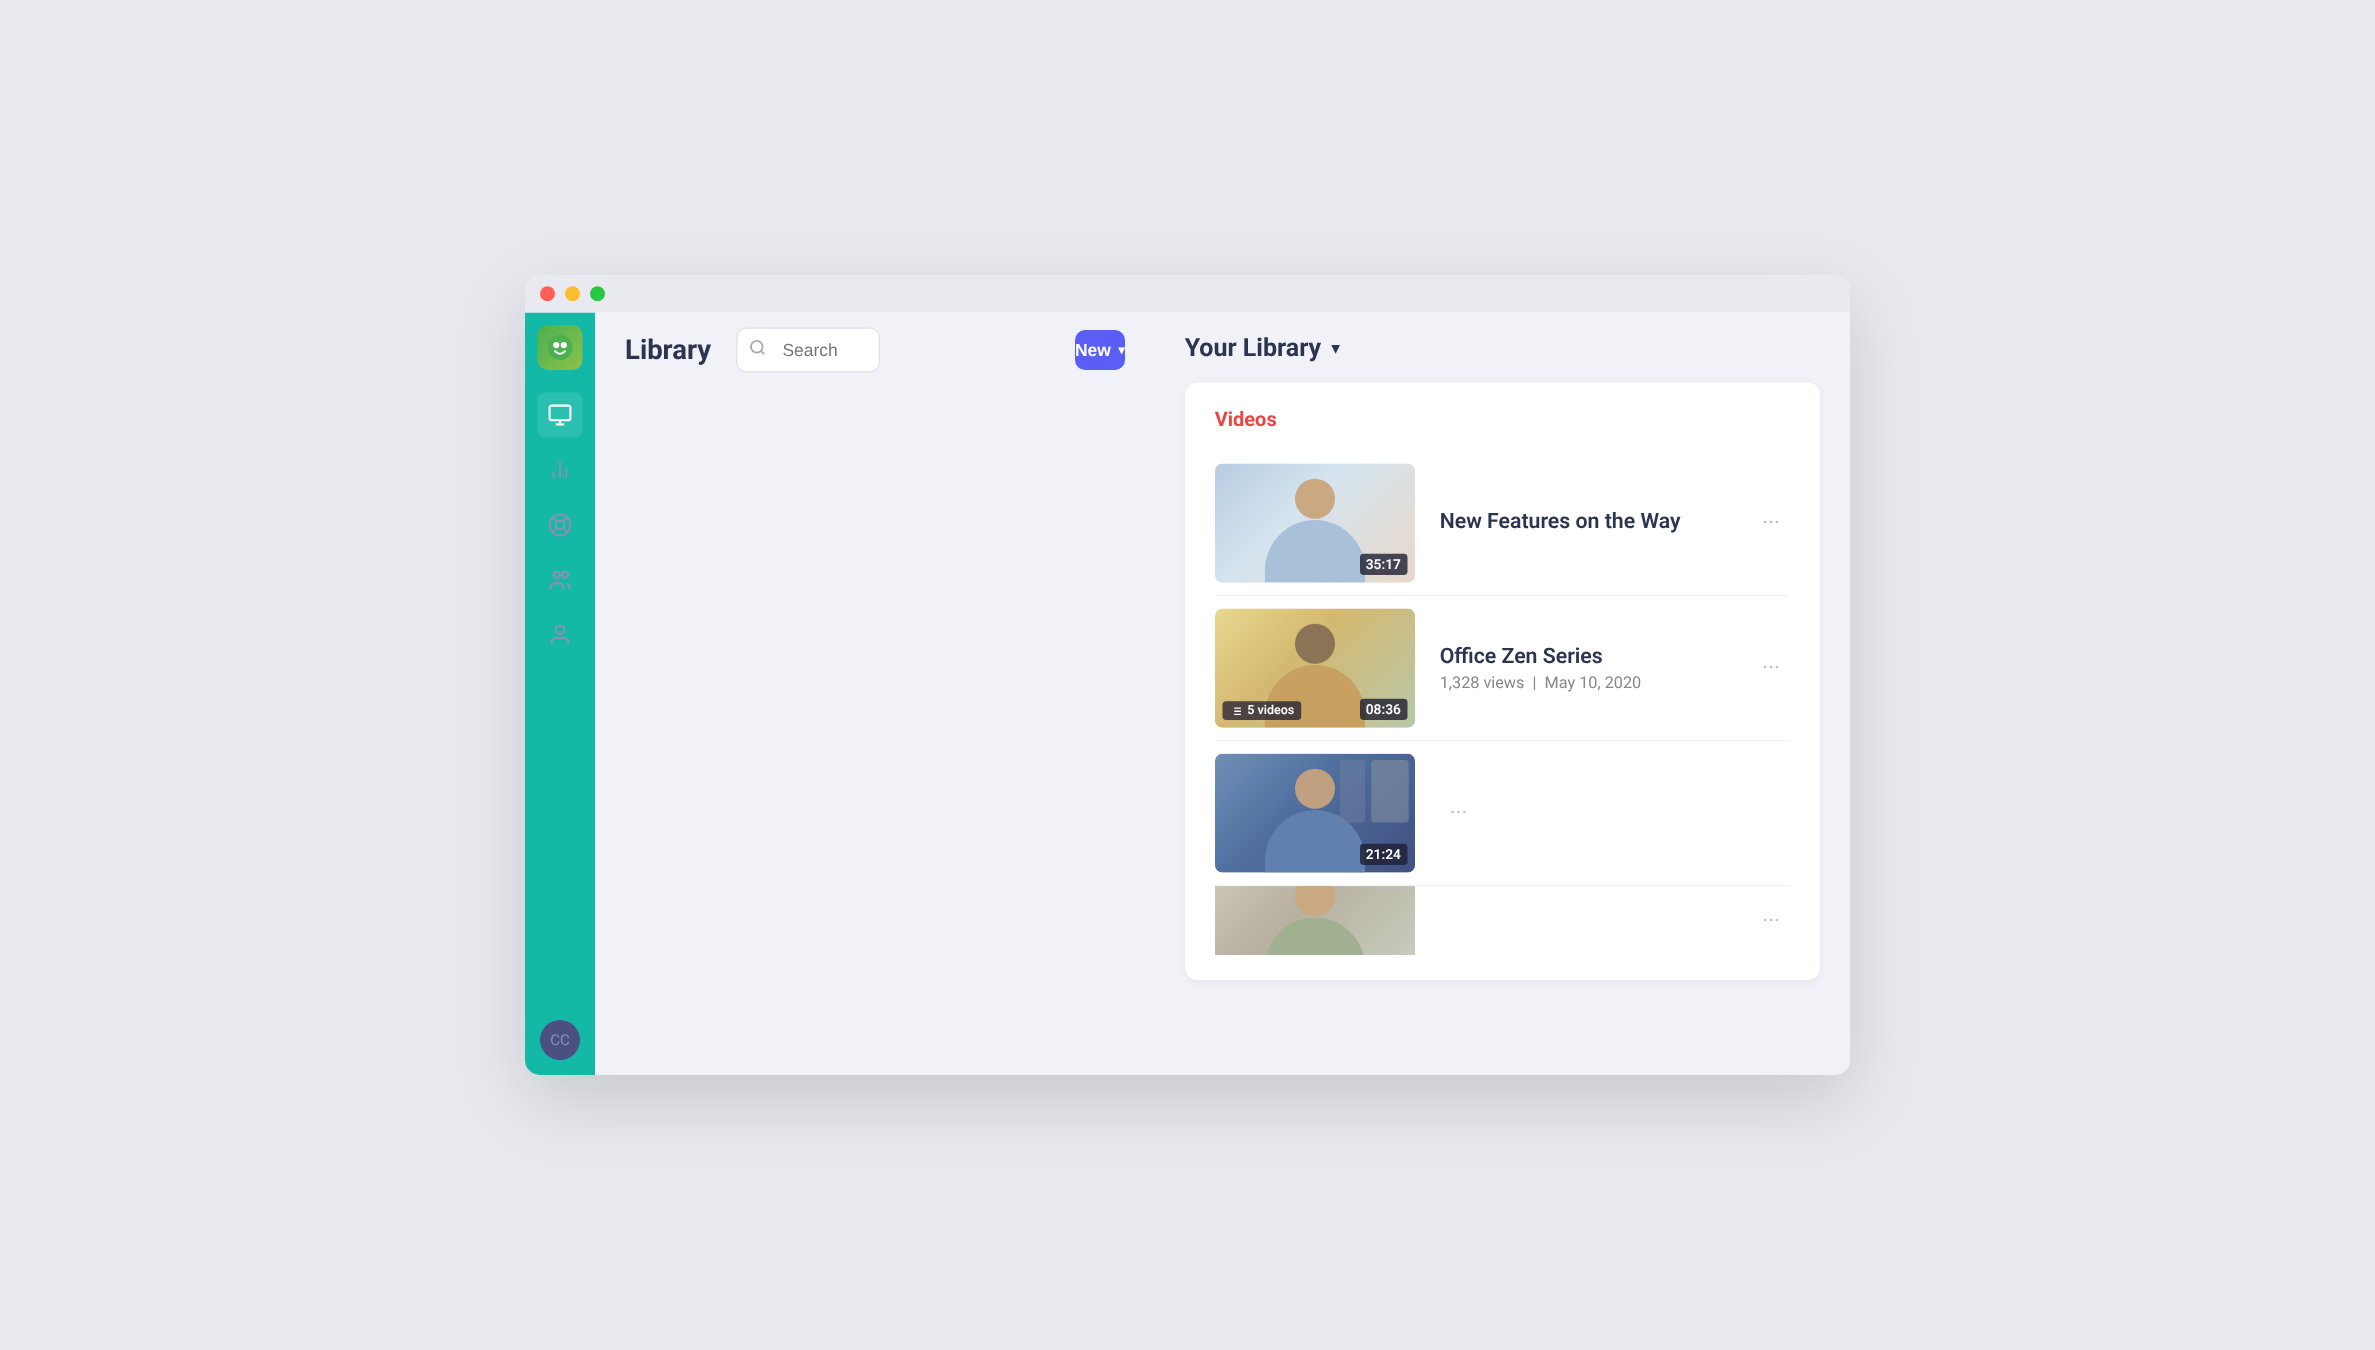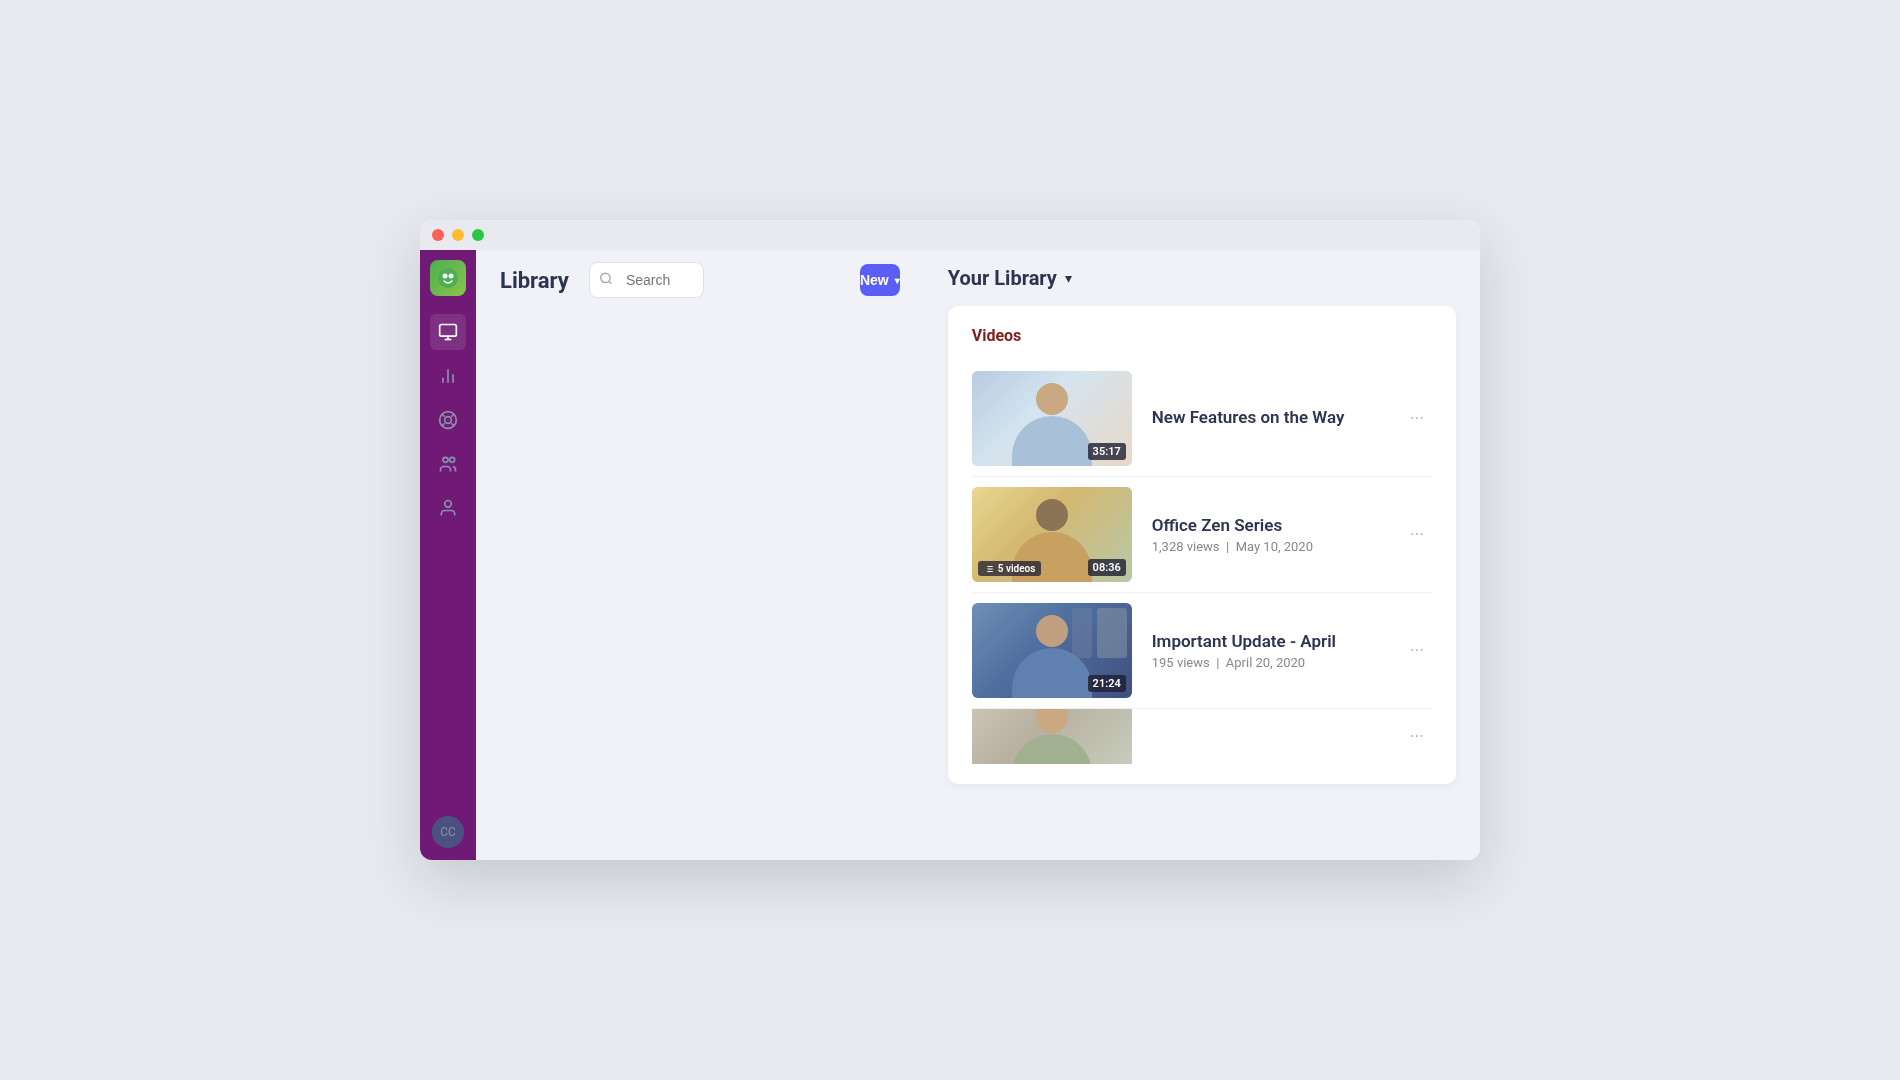--- a/index.html
+++ b/index.html
@@ -39,21 +39,21 @@
     .tl-yellow { background: #febc2e; }
     .tl-green { background: #28c840; }
     .window-body {
       display: flex;
       flex: 1;
       overflow: hidden;
     }
     
     .sidebar {
       width: 56px;
-      background: #701a75;
+      background: #14b8a6;
       display: flex;
       flex-direction: column;
       align-items: center;
       padding-top: 10px;
       gap: 8px;
       flex-shrink: 0;
     }
     .sidebar-logo {
       width: 36px; height: 36px;
       background: linear-gradient(135deg, #4caf50, #8bc34a);
@@ -183,21 +183,21 @@
     }
     .videos-card {
       background: #fff;
       border-radius: 10px;
       padding: 20px 24px;
       box-shadow: 0 2px 8px rgba(0,0,0,0.05);
     }
     .videos-section-title {
       font-size: 16px;
       font-weight: 700;
-      color: #7f1d1d;
+      color: #ef4444;
       margin-bottom: 16px;
     }
     .video-item {
       display: flex;
       align-items: center;
       gap: 20px;
       padding: 10px 0;
       border-bottom: 1px solid #f0f2f7;
     }
     .video-item:last-child {
@@ -409,24 +409,20 @@
           <div class="video-item">
             <div class="video-thumb">
               <div style="width:100%;height:100%;background:linear-gradient(135deg,#7090b8 0%,#5070a0 40%,#405080 100%);position:relative;">
                 <div style="position:absolute;top:12px;left:50%;transform:translateX(-50%);width:32px;height:32px;background:#c0a080;border-radius:50%;"></div>
                 <div style="position:absolute;bottom:0;left:50%;transform:translateX(-50%);width:80px;height:50px;background:#6080b0;border-radius:40px 40px 0 0;"></div>
                 <div style="position:absolute;top:5px;right:5px;width:30px;height:50px;background:#8090a0;border-radius:3px;opacity:0.6;"></div>
                 <div style="position:absolute;top:5px;right:40px;width:20px;height:50px;background:#7080a0;border-radius:3px;opacity:0.5;"></div>
               </div>
               <div class="video-duration">21:24</div>
             </div>
-            <div class="video-info">
-              <div class="video-title">Important Update - April</div>
-              <div class="video-meta">195 views &nbsp;|&nbsp; April 20, 2020</div>
-            </div>
             <div class="video-more">···</div>
           </div>
 
           <div class="video-item" style="overflow:hidden;max-height:55px;">
             <div class="video-thumb">
               <div style="width:100%;height:100%;background:linear-gradient(135deg,#d0c8b8 0%,#b8b0a0 40%,#c8d0c0 100%);position:relative;">
                 <div style="position:absolute;top:12px;left:50%;transform:translateX(-50%);width:32px;height:32px;background:#c9a882;border-radius:50%;"></div>
                 <div style="position:absolute;bottom:0;left:50%;transform:translateX(-50%);width:80px;height:50px;background:#a0b090;border-radius:40px 40px 0 0;"></div>
               </div>
             </div>

